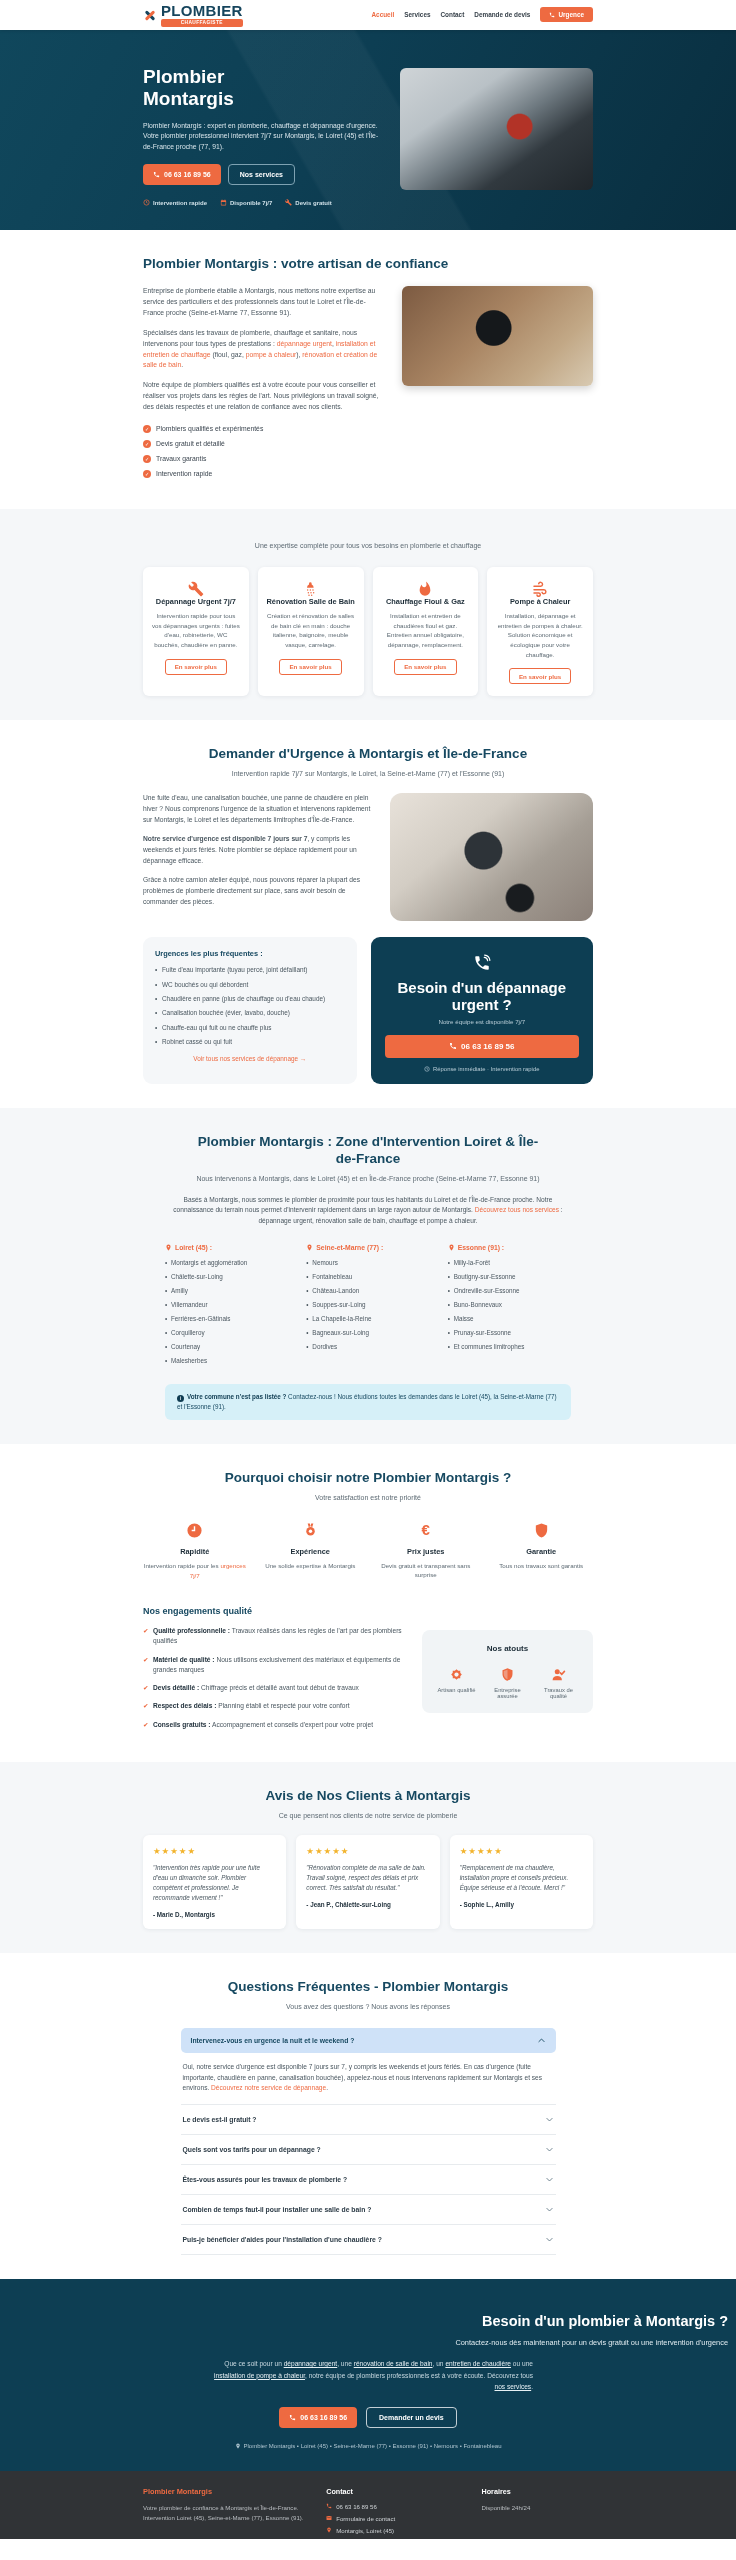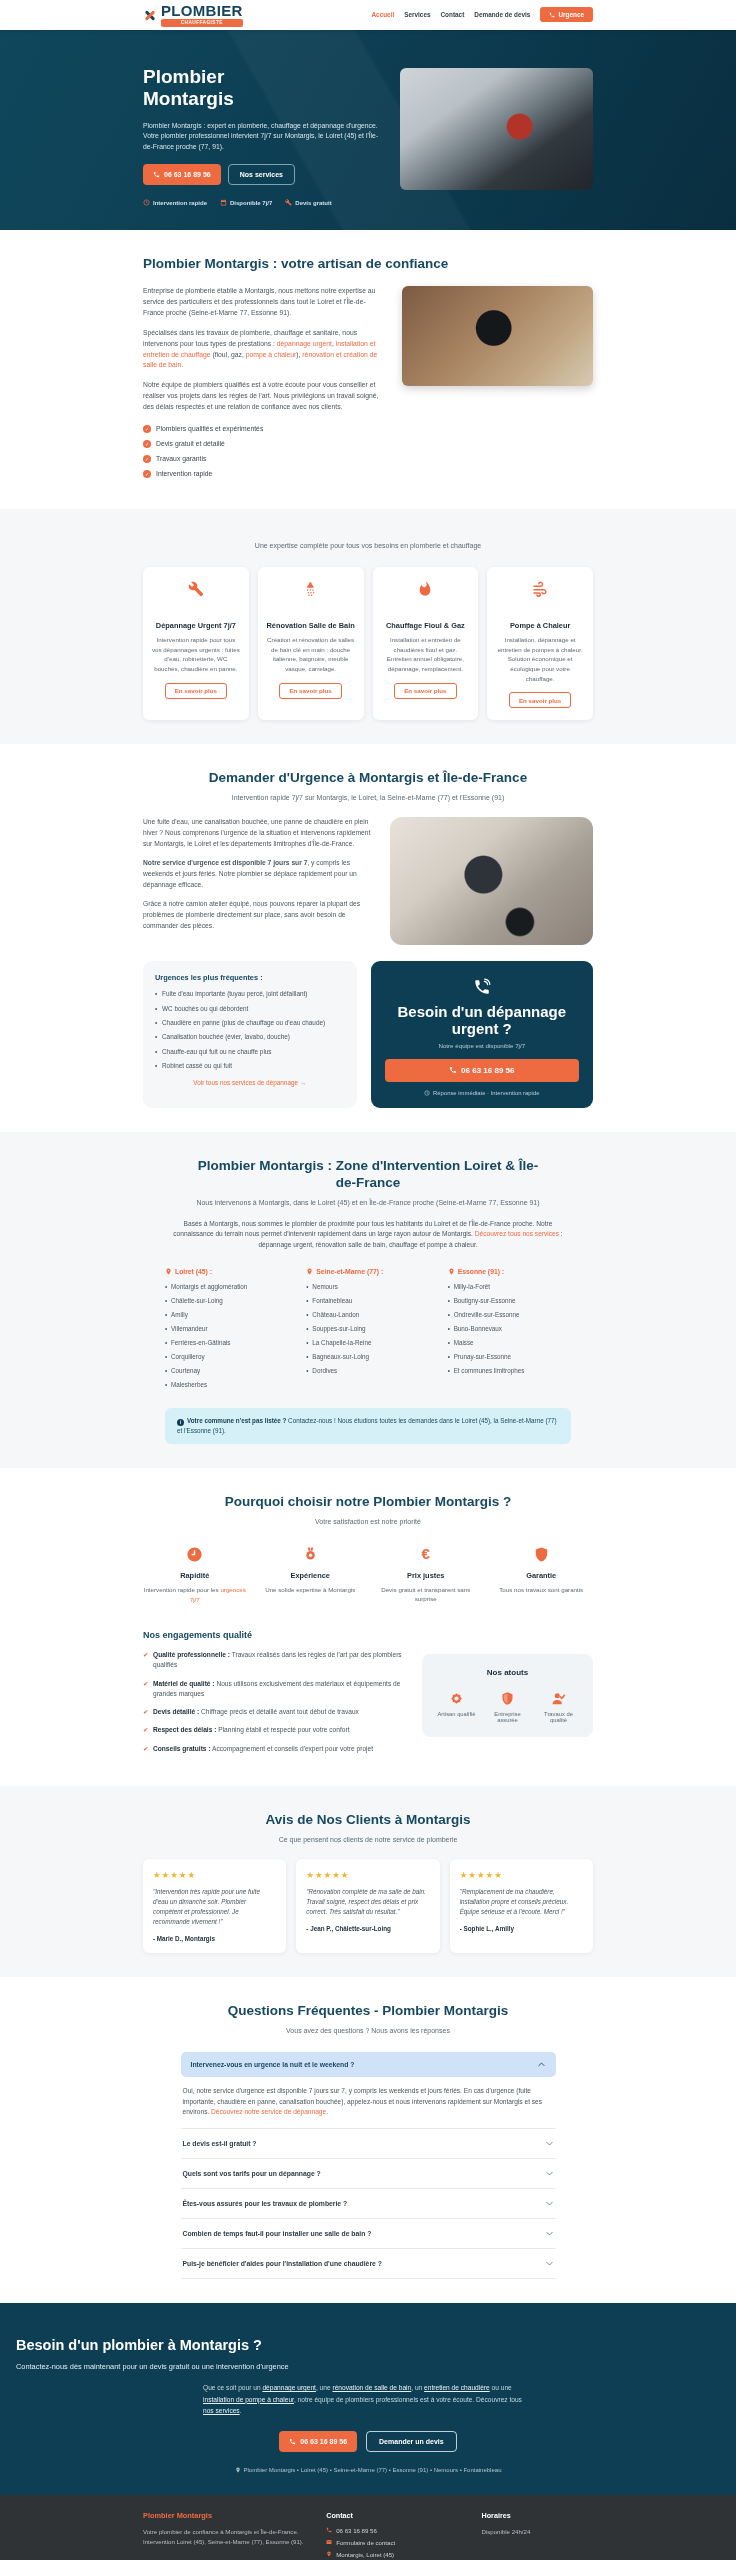--- a/index.html
+++ b/index.html
@@ -65,21 +65,21 @@
       radial-gradient(circle at 48% 42%, #15181b 0 15%, transparent 16%),
       linear-gradient(135deg,#7c5a41 0%,#a98563 45%,#c2a886 75%,#d8cab2 100%); }
   .check-list { margin-top:12px; }
   .check-item { display:flex; align-items:center; gap:5px; font-size:6.8px; color:#3c4650; margin-bottom:7px; }
   .check-dot { width:8px; height:8px; min-width:8px; border-radius:50%; background:#ee6a41; color:#fff; font-size:5px; display:inline-flex; align-items:center; justify-content:center; }
 
   
   .svc-title { width:340px; margin:0 auto; text-align:center; }
   .svc-grid { display:grid; grid-template-columns:repeat(4,1fr); gap:9px; margin-top:18px; }
   .svc-card { background:#fff; border-radius:6px; padding:12px 8px 12px; text-align:center; box-shadow:0 1px 4px rgba(20,40,60,.08); }
-  .svc-card h3 { font-size:7.4px; color:#1d2d38; margin:24px 0 5px; line-height:1.25; }
+  .svc-card h3 { font-size:7.4px; color:#1d2d38; margin:0 0 5px; line-height:1.25; }
   .svc-card p { font-size:6.2px; color:#5d6a73; line-height:1.55; }
   .btn-outline-o { display:inline-block; border:1px solid #ee6a41; color:#ee6a41; font-size:6.2px; font-weight:bold; padding:3.5px 9px; border-radius:3px; margin-top:9px; }
 
   
   .urg-row { display:flex; gap:16px; margin-top:16px; }
   .urg-left { width:52%; }
   .urg-left p { font-size:6.7px; line-height:1.6; margin-bottom:9px; }
   .urg-photo { width:205px; height:128px; border-radius:12px;
     background:
       radial-gradient(circle at 46% 45%, #2d3338 0 14%, transparent 15%),
@@ -135,21 +135,21 @@
   
   .faq-wrap { width:375px; margin:18px auto 0; }
   .faq-open-head { background:#cfe2f8; border-radius:5px; padding:8px 10px; display:flex; justify-content:space-between; align-items:center; }
   .faq-q { font-size:6.8px; font-weight:bold; color:#174961; }
   .faq-open-body { padding:9px 2px 10px; font-size:6.6px; line-height:1.65; color:#49565f; border-bottom:1px solid #e7ebee; }
   .faq-item { display:flex; justify-content:space-between; align-items:center; padding:10px 2px; border-bottom:1px solid #e7ebee; }
   .faq-item .faq-q { color:#2c3b46; }
   .chev { color:#58707e; }
 
   
-  .cta { background:#0d3e53; padding:34px 16px 22px; text-align:left; }
+  .cta { background:#0d3e53; padding:34px 8px 22px; text-align:right; }
   .cta h2 { color:#fff; font-size:14.5px; font-weight:bold; }
   .cta .sub { color:#e2edf2; font-size:7.4px; margin-top:9px; }
   .cta p.body { color:#c7d8e0; font-size:6.6px; line-height:1.7; width:330px; margin:11px auto 0; }
   .cta p.body a { color:#e8f1f5; text-decoration:underline; }
   .cta-btns { display:flex; justify-content:center; gap:9px; margin-top:15px; }
   .btn-ghost-w { border:1px solid rgba(255,255,255,.75); color:#fff; font-size:7px; font-weight:bold; padding:6px 12px; border-radius:4px; display:inline-flex; align-items:center; }
   .cta-loc { color:#afc5d0; font-size:6px; margin-top:15px; display:flex; align-items:center; justify-content:center; gap:3px; }
 
   
   .footer { background:#303336; padding:16px 0 0; color:#b9bdc1; }

